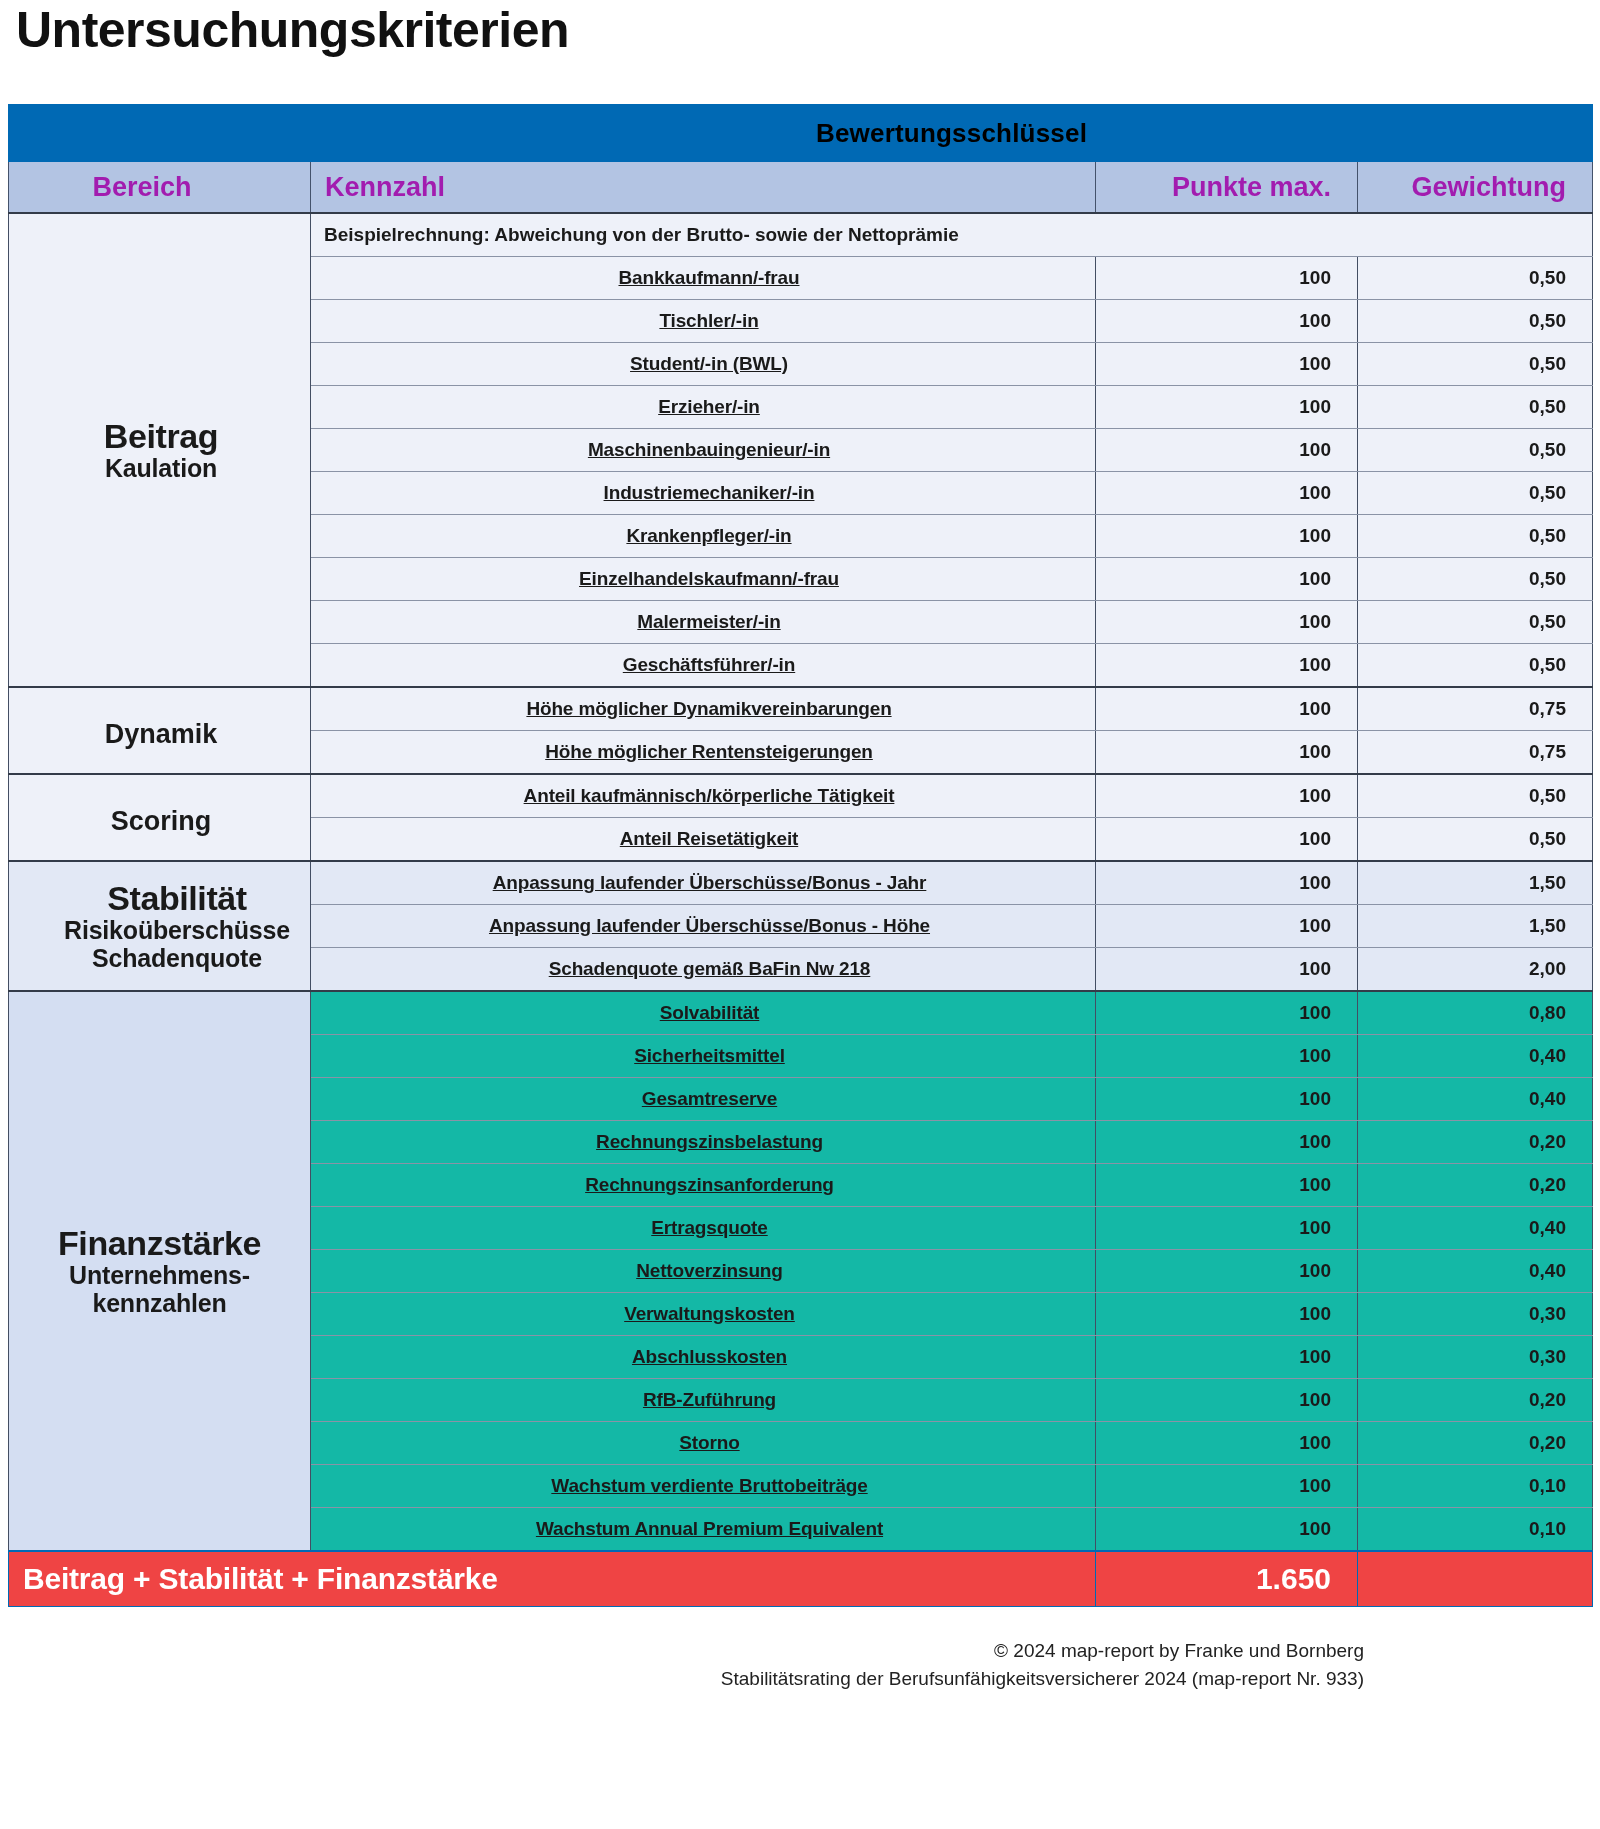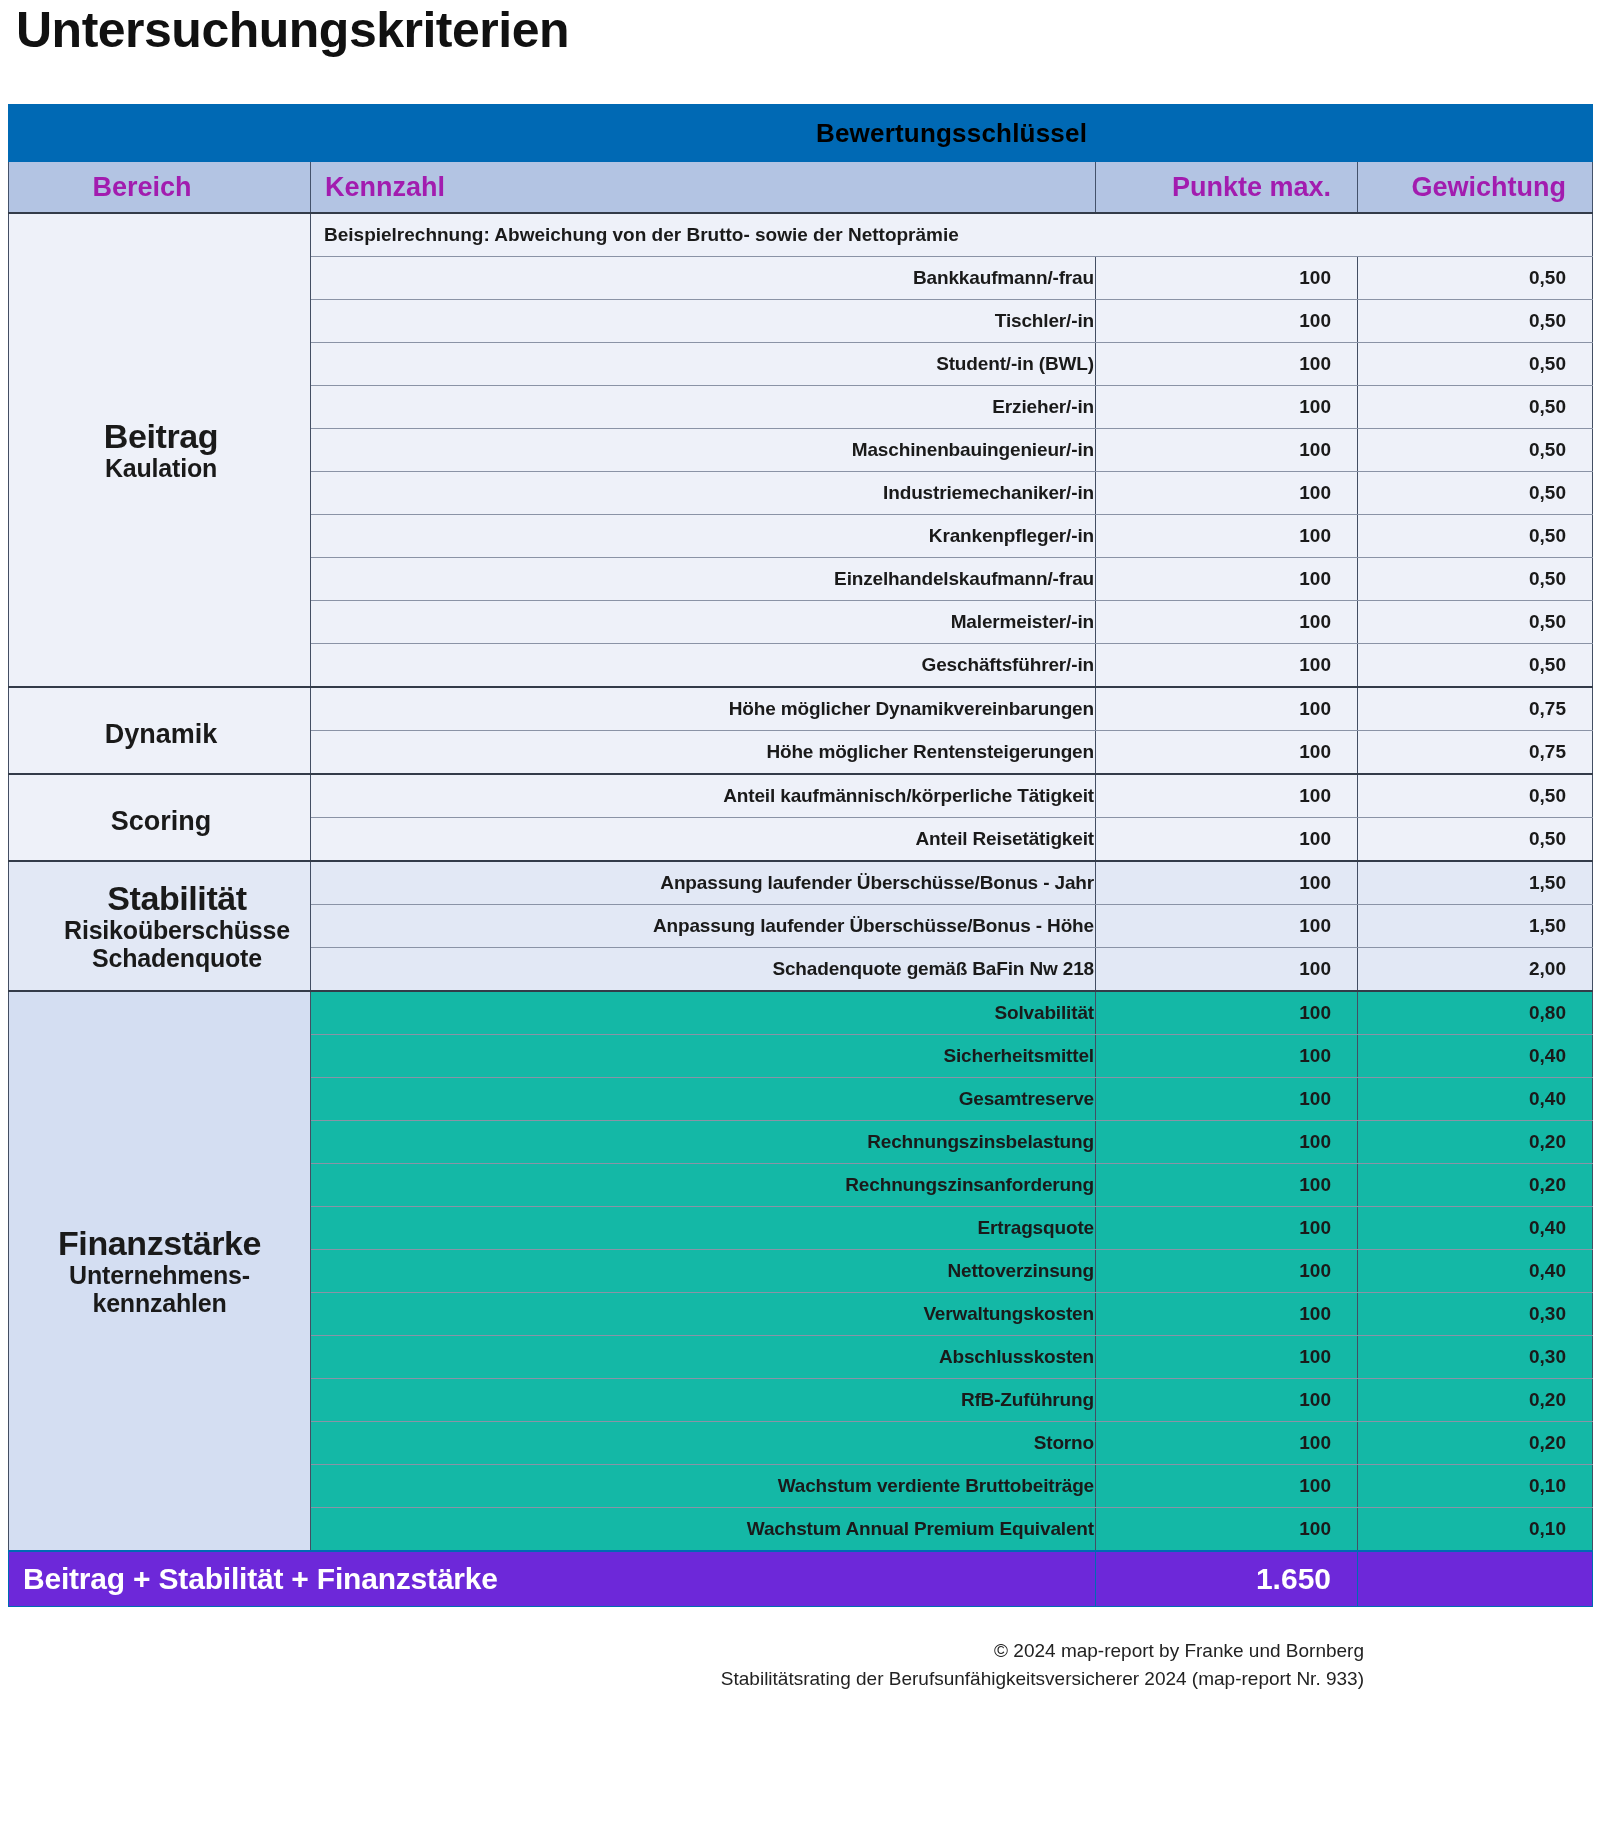--- a/index.html
+++ b/index.html
@@ -88,22 +88,23 @@
     font-size: 19px;
     font-weight: bold;
     vertical-align: middle;
     border-left: 1px solid #434e63;
     border-right: 1px solid #434e63;
     border-top: 1px solid #8a93a6;
     border-bottom: 1px solid #8a93a6;
   }
   td.kz {
     padding-left: 14px;
-    text-align: right;
+    text-align: center;
     letter-spacing: -0.15px;
+    text-decoration: underline;
   }
   td.pt {
     text-align: right;
     padding-right: 26px;
     font-size: 20px;
   }
   td.gw {
     text-align: right;
     padding-right: 26px;
     font-size: 20px;
@@ -148,21 +149,21 @@
   .tone-c td { background: #14b8a6; }
   td.bg-a { background: #eef1f9 !important; }
   td.bg-b { background: #e2e8f5 !important; padding-left: 45px; }
   td.bg-c { background: #d4def2 !important; }
 
   
   tr.sec-start td { border-top: 2px solid #333b49; }
 
   
   .total-row td {
-    background: #6d28d9;
+    background: #ef4444;
     color: #ffffff;
     height: 52px;
     font-weight: bold;
     border: 1px solid #0069b4;
     border-top: 2px solid #0069b4;
   }
   .total-label {
     text-align: left;
     padding-left: 14px;
     font-size: 30px;

